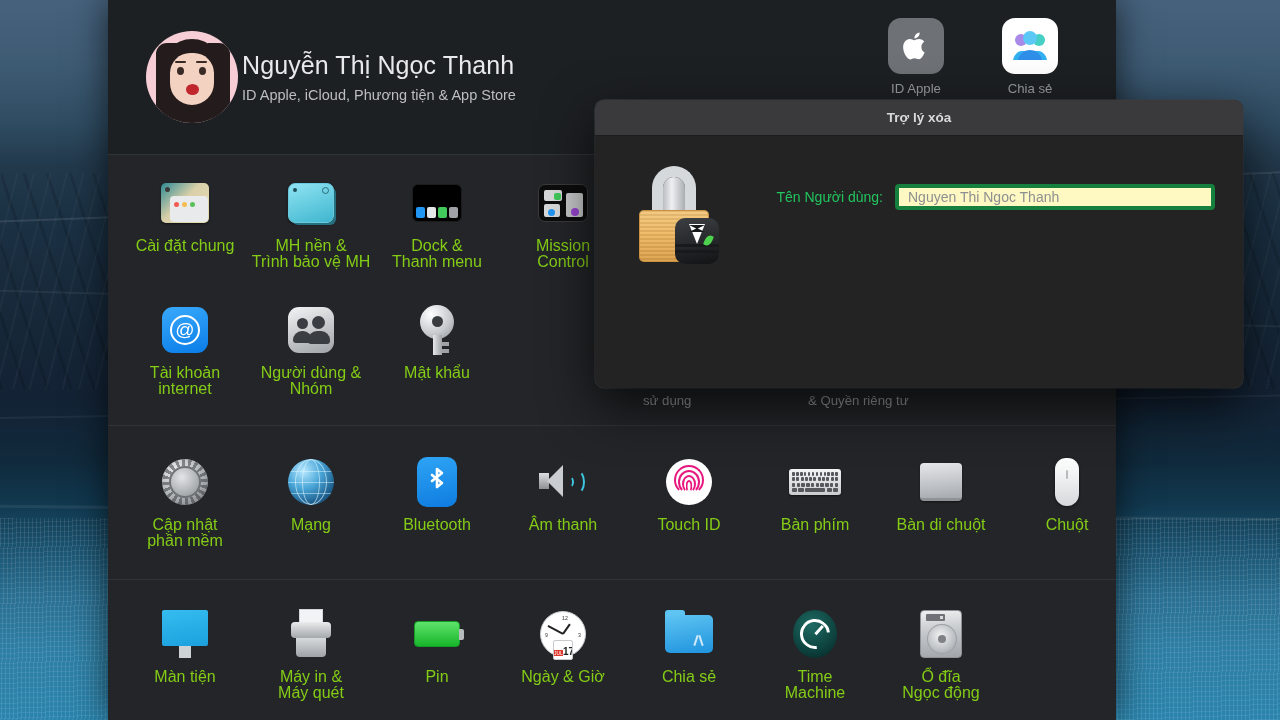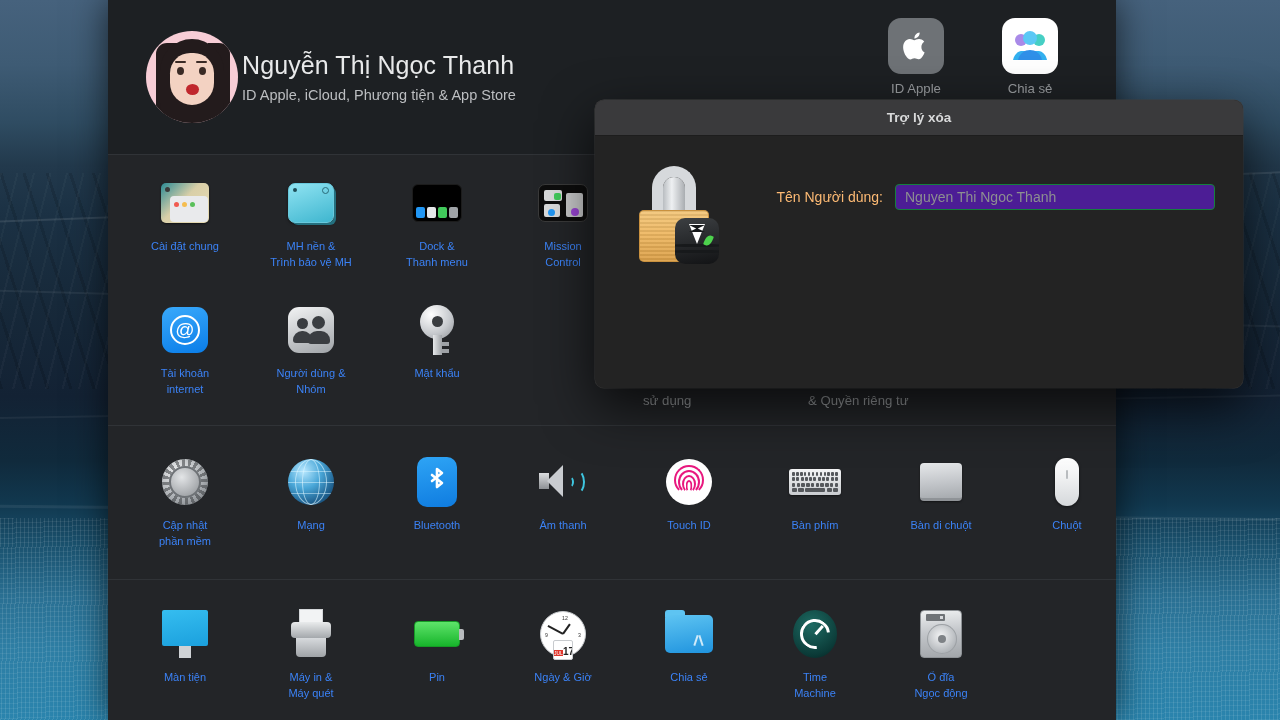--- a/index.html
+++ b/index.html
@@ -92,21 +92,21 @@
 
   .pref {
     display: flex; flex-direction: column; align-items: center;
     padding: 8px 2px 12px; cursor: default;
   }
   .pref .ico {
     width: 52px; height: 52px; position: relative;
     display: flex; align-items: center; justify-content: center;
   }
   .pref .lbl {
-    margin-top: 9px; color: #3b82f6; font-size: 11px; line-height: 16px;
+    margin-top: 9px; color: #84cc16; font-size: 16px; line-height: 16px;
     text-align: center; white-space: pre-line;
   }
 
   
   .ic-general {
     width: 48px; height: 40px; border-radius: 5px;
     background: linear-gradient(135deg,#2b8b95 0%, #d9cfa8 45%, #e8dcb4 100%);
     position: relative; box-shadow: 0 1px 2px rgba(0,0,0,.5);
   }
   .ic-general::after {
@@ -447,26 +447,26 @@
   .dlg-main { flex: 1; padding-left: 8px; }
   .dlg-msg {
     color: #ececec; font-size: 14.6px; font-weight: 700; line-height: 20px;
     padding-top: 4px;
   }
   .field-row { display: flex; align-items: center; margin-top: 0; }
   .field-row.r1 { margin-top: 28px; }
   .field-row.r2 { margin-top: 12px; }
   .field-label {
     width: 158px; text-align: right; padding-right: 12px;
-    color: #fdba74; font-size: 14px;
+    color: #22c55e; font-size: 14px;
   }
   .field-wrap { flex: 1; position: relative; }
   .txt {
     width: 100%; height: 26px; border-radius: 4px;
-    background: #4c1d95; border: 1px solid #15803d;
+    background: #fef9c3; border: 4px solid #15803d;
     color: #8d8f91; font-size: 14px; padding: 0 9px;
     font-family: "Liberation Sans", sans-serif; outline: none;
   }
   .txt.pw {
     background: #343434; border: 1px solid #4a4a4a;
     color: #d9dade; letter-spacing: 3.5px;
     box-shadow: 0 0 0 3px #2f6fd0;
   }
   .ann {
     position: absolute; border: 5px solid #ef1111; border-radius: 18px;

